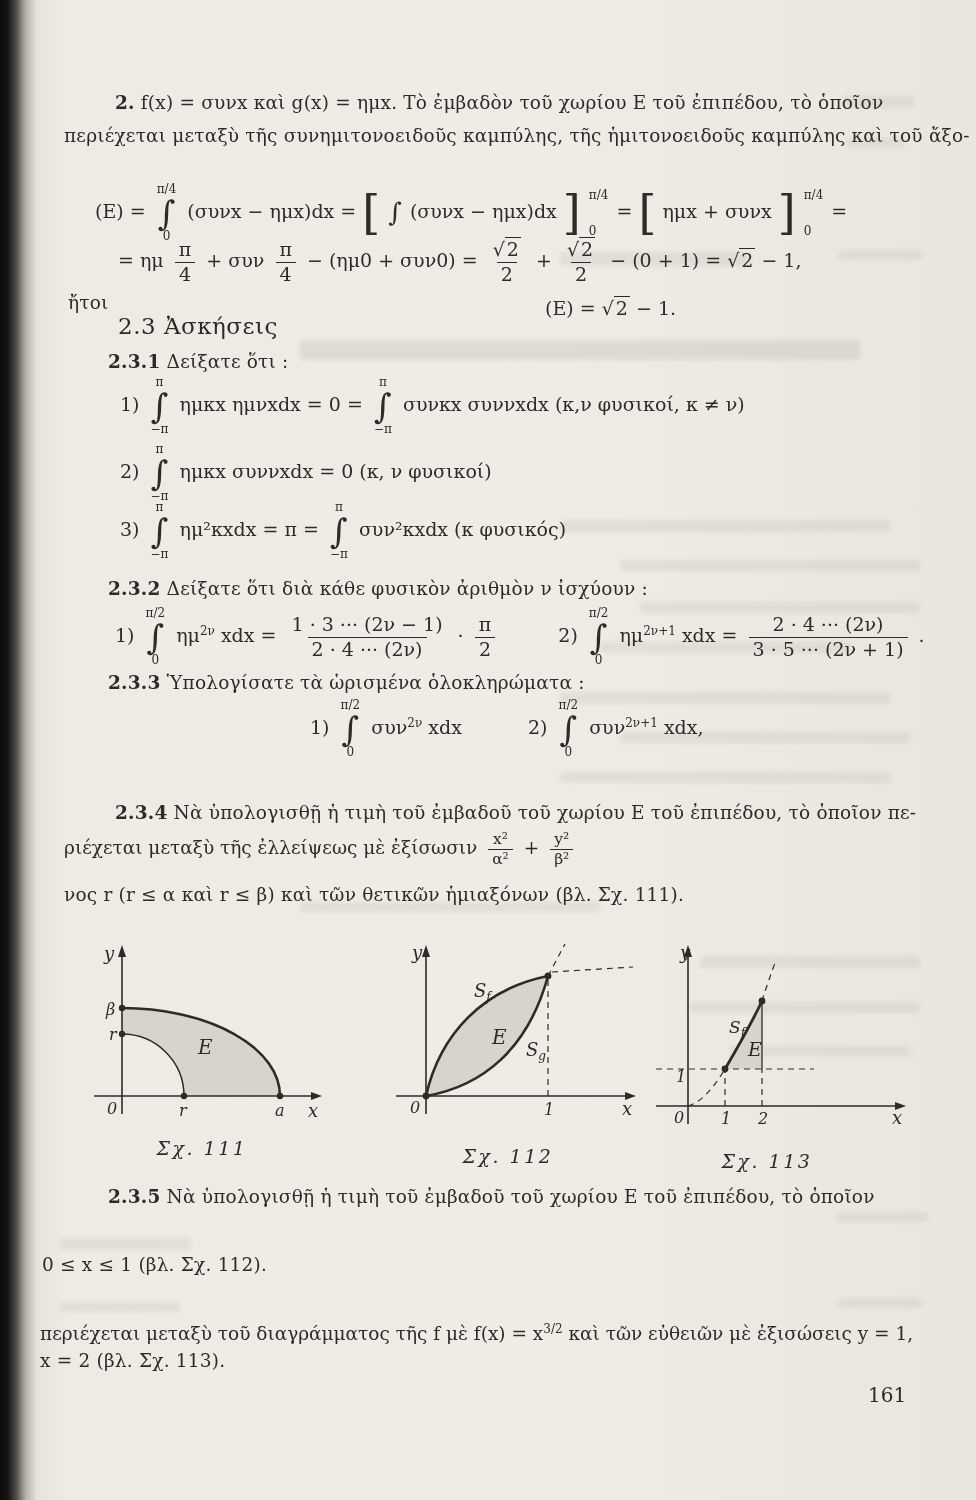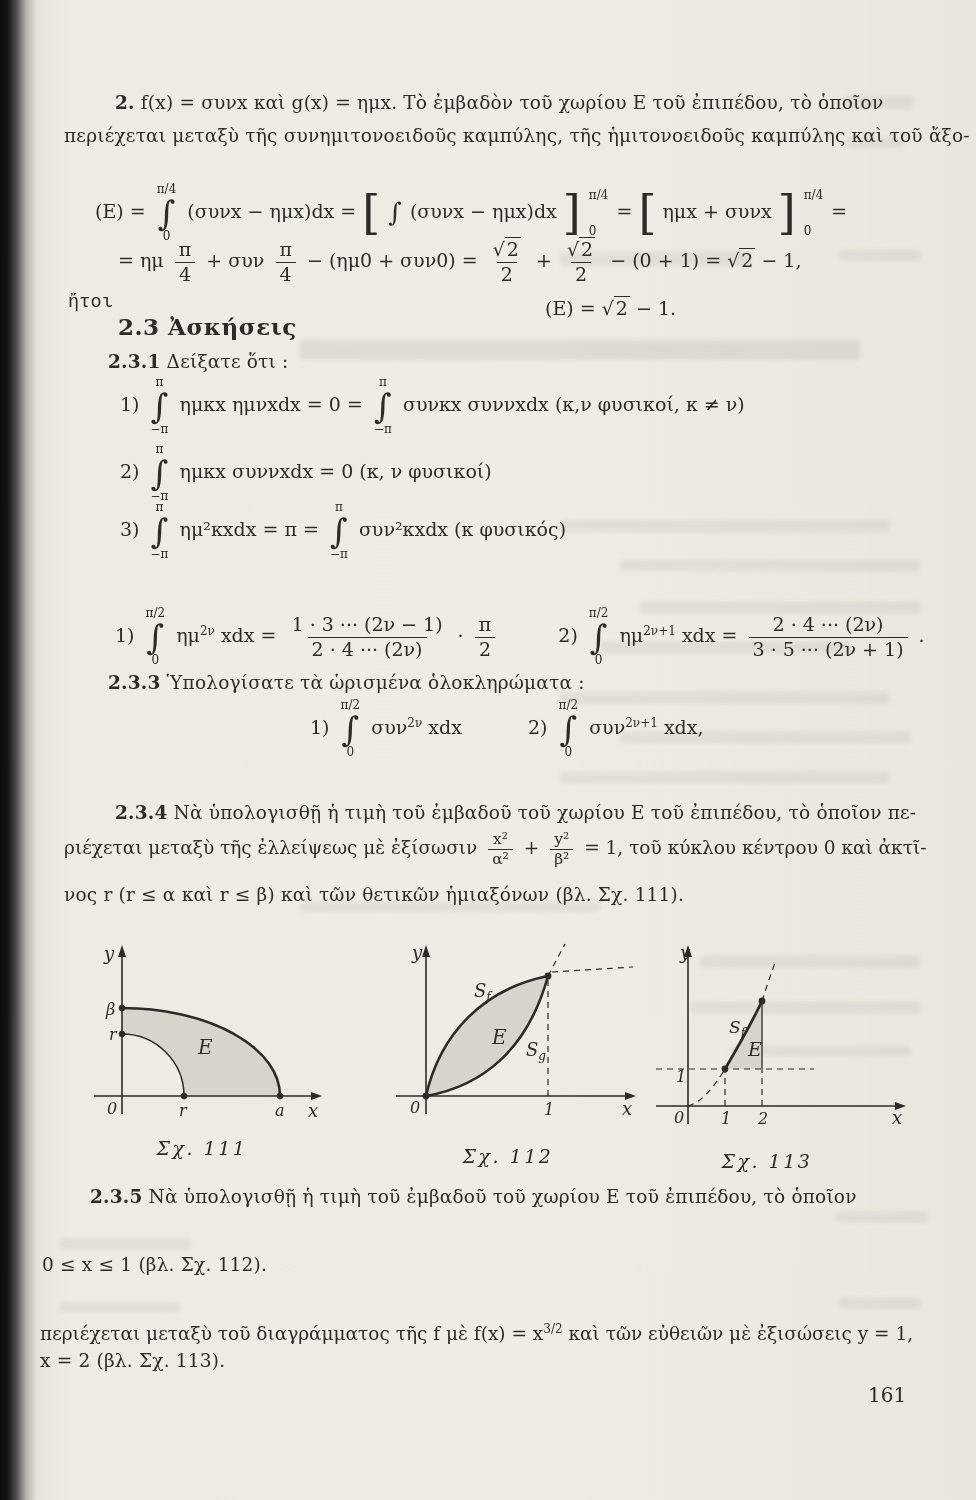--- a/index.html
+++ b/index.html
@@ -4,21 +4,21 @@
 <style>
   html,body{margin:0;padding:0;background:#6e6c68;}
   .page{position:relative;width:976px;height:1500px;overflow:hidden;
         background:linear-gradient(90deg,#dedbd3 0%,#edebe4 7%,#eeece5 55%,#e9e6de 100%);
         font-family:"DejaVu Serif",serif;color:#2c2b27;}
   .spine{position:absolute;left:0;top:0;width:36px;height:1500px;
          background:linear-gradient(90deg,#0b0b0b 0%,#161616 22%,#4f4e4c 45%,#b6b3ac 72%,#e2dfd8 100%);}
   .line{position:absolute;white-space:nowrap;font-size:18.5px;letter-spacing:.2px;line-height:1.2;}
   .math{position:absolute;white-space:nowrap;font-size:19px;}
   .b{font-weight:bold;}
-  .h23{font-size:23px;font-weight:bold;letter-spacing:.5px;}
+  .h23{font-size:23px;font-weight:normal;letter-spacing:.5px;}
   .di{display:inline-flex;flex-direction:column;align-items:center;vertical-align:middle;
       line-height:1;margin:0 5px;}
   .di .lu,.di .ld{font-size:12px;line-height:1.25;}
   .di .ig{font-size:34px;line-height:.95;}
   .igmid{font-size:26px;vertical-align:middle;line-height:.9;margin:0 2px;}
   .br{font-size:46px;line-height:.85;vertical-align:middle;}
   .brl{display:inline-flex;flex-direction:column;justify-content:space-between;height:50px;
        vertical-align:middle;font-size:12px;margin-left:2px;margin-right:2px;}
   .frac{display:inline-flex;flex-direction:column;align-items:center;vertical-align:middle;
         line-height:1.25;margin:0 5px;}
@@ -116,21 +116,21 @@
     <span>+</span>
     <span class="frac">
       <span><span class="sqrt"><span>√</span><span class="rd">2</span></span></span>
       <span class="fd">2</span>
     </span>
     <span>− (0 + 1) =</span>
     <span class="sqrt"><span>√</span><span class="rd">2</span></span>
     <span>− 1,</span>
   </div>
 
-  <div class="line" style="left:68px;top:292px;font-family:Liberation Mono, monospace;">ἤτοι</div>
+  <div class="line" style="left:68px;top:292px;">ἤτοι</div>
   <div class="math" style="left:545px;top:297px;">
     <span>(E) =</span>
     <span class="sqrt"><span>√</span><span class="rd">2</span></span>
     <span>− 1.</span>
   </div>
 
   <div class="line h23" style="left:118px;top:313px;">
     <span>2.3</span>
     <span>Ἀσκήσεις</span>
   </div>
@@ -175,20 +175,24 @@
     <span>ημ²κxdx = π =</span>
     <span class="di">
       <span class="lu">π</span>
       <span class="ig">∫</span>
       <span class="ld">−π</span>
     </span>
     <span>συν²κxdx</span>
     <span>(κ φυσικός)</span>
   </div>
 
+  <div class="line" style="left:108px;top:578px;">
+    <span class="b">2.3.2</span>
+    <span>Δείξατε ὅτι διὰ κάθε φυσικὸν ἀριθμὸν ν ἰσχύουν :</span>
+  </div>
   <div class="math" style="left:115px;top:606px;">
     <span>1)</span>
     <span class="di">
       <span class="lu">π/2</span>
       <span class="ig">∫</span>
       <span class="ld">0</span>
     </span>
     <span>ημ</span><sup class="sup">2ν</sup>
     <span>xdx =</span>
     <span class="frac">
@@ -248,21 +252,20 @@
     <span>ριέχεται μεταξὺ τῆς ἐλλείψεως μὲ ἐξίσωσιν</span>
     <span class="frac sm">
       <span>x²</span>
       <span class="fd">α²</span>
     </span>
     <span>+</span>
     <span class="frac sm">
       <span>y²</span>
       <span class="fd">β²</span>
     </span>
-    <span>= 1, τοῦ κύκλου κέντρου 0 καὶ ἀκτῖ-</span>
   </div>
   <div class="line" style="left:64px;top:884px;">νος r (r ≤ α καὶ r ≤ β) καὶ τῶν θετικῶν ἡμιαξόνων (βλ. Σχ. 111).</div>
 
   <div class="fig" style="left:82px;top:936px;width:250px;">
     <svg width="250" height="195" viewBox="0 0 250 195">
       <path d="M 40 72 A 158 88 0 0 1 198 160 L 102 160 A 62 62 0 0 0 40 98 Z" fill="#d7d4cc" stroke="none"></path>
       <line x1="12" y1="160" x2="236" y2="160" stroke="#2c2b27" stroke-width="1.6"></line>
       <path d="M 240 160 L 229 156 L 229 164 Z" fill="#2c2b27"></path>
       <line x1="40" y1="178" x2="40" y2="14" stroke="#2c2b27" stroke-width="1.6"></line>
       <path d="M 40 9 L 36 21 L 44 21 Z" fill="#2c2b27"></path>
@@ -330,21 +333,21 @@
       <text x="22" y="189" font-size="16">0</text>
       <text x="24" y="148" font-size="16">1</text>
       <text x="69" y="190" font-size="16">1</text>
       <text x="106" y="190" font-size="16">2</text>
       <text x="77" y="99" font-size="17"><tspan>S</tspan><tspan font-size="12" dy="4">f</tspan></text>
       <text x="96" y="122" font-size="19">E</text>
     </svg>
     <div class="figcap" style="width:230px;">Σχ. 113</div>
   </div>
 
-  <div class="line" style="left:90px;top:1186px;">
+  <div class="line" style="left:108px;top:1186px;">
     <span class="b">2.3.5</span>
     <span>Νὰ ὑπολογισθῇ ἡ τιμὴ τοῦ ἐμβαδοῦ τοῦ χωρίου Ε τοῦ ἐπιπέδου,  τὸ ὁποῖον</span>
   </div>
   <div class="line" style="left:42px;top:1254px;text-align:right;">0 ≤ x ≤ 1 (βλ. Σχ. 112).</div>
 
   <div class="math" style="left:40px;top:1322px;font-size:18.5px;">
     <span>περιέχεται μεταξὺ τοῦ διαγράμματος τῆς f μὲ f(x) = x</span><sup class="sup">3/2</sup>
     <span>καὶ τῶν εὐθειῶν μὲ ἐξισώσεις y = 1,</span>
   </div>
   <div class="line" style="left:40px;top:1350px;">x = 2 (βλ. Σχ. 113).</div>

